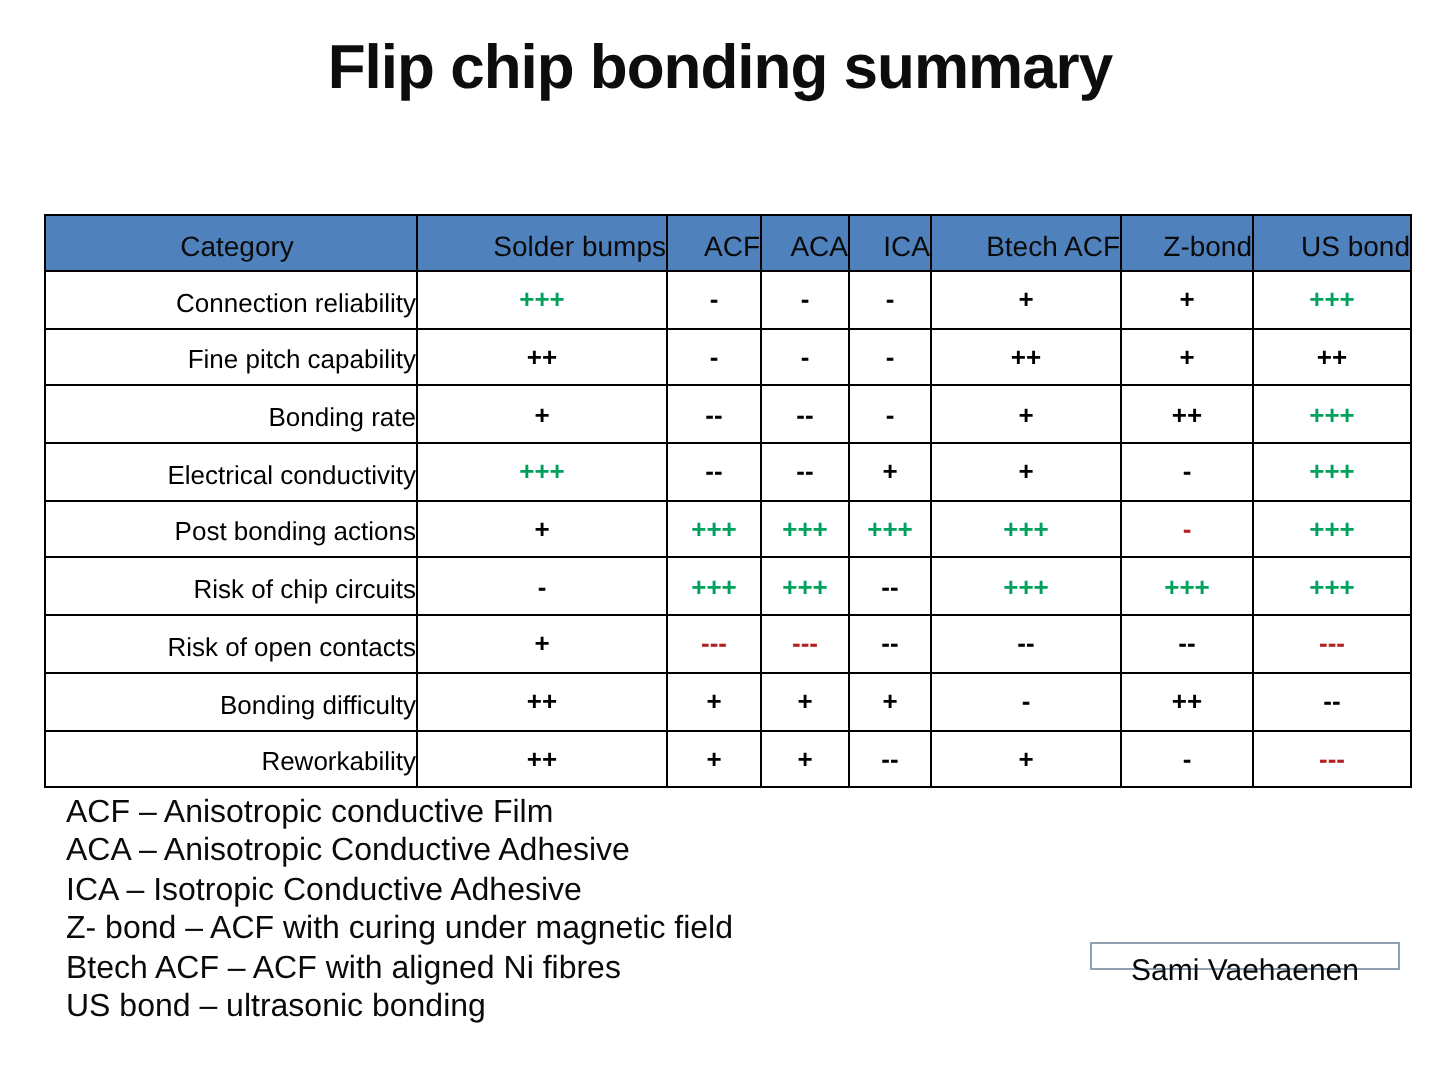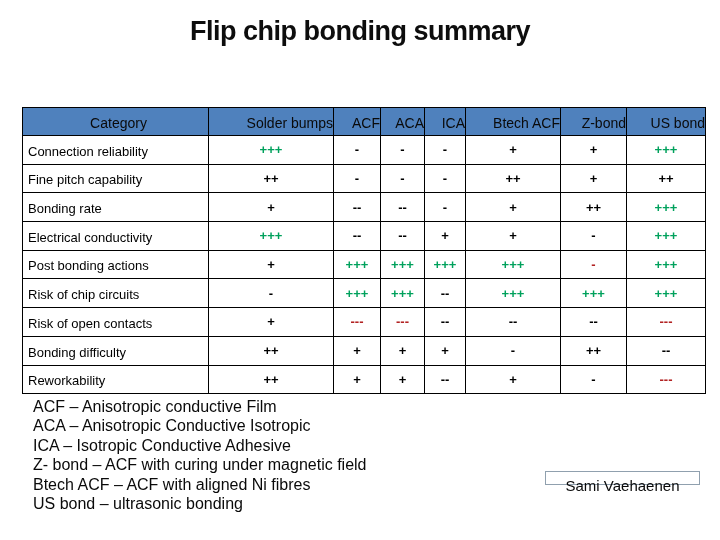--- a/index.html
+++ b/index.html
@@ -15,21 +15,21 @@
     width:720px;height:540px;
     background:#ffffff;
     font-family:"Liberation Sans", sans-serif;
     color:var(--ink);
     overflow:hidden;
   }
   .slide-title{
     position:absolute;
     left:0; top:16px; width:720px;
     text-align:center;
-    font-size:27px;
+    font-size:31px;
     font-weight:700;
     letter-spacing:-0.5px;
     color:#0d0d0d;
   }
   table.grid{
     position:absolute;
     left:22px; top:107px;
     width:683px;
     border-collapse:collapse;
     table-layout:fixed;
@@ -52,21 +52,21 @@
   table.grid thead th.cat{
     text-align:center;
     padding-left:6px;
     margin-left:34px;
   }
   table.grid tbody td{
     height:28.7px;
     font-size:13px;
   }
   td.cat{
-    text-align:left;
+    text-align:right;
     vertical-align:bottom;
     padding:0 0 5px 5px;
   }
   td.val{
     text-align:center;
     vertical-align:middle;
     font-size:14px;
     font-weight:700;
   }
   td.val.tone-green{color:var(--green);}
@@ -208,21 +208,21 @@
         <td class="val tone-black">--</td>
         <td class="val tone-black">+</td>
         <td class="val tone-black">-</td>
         <td class="val tone-red">---</td>
       </tr>
     </tbody>
 </table>
 
 <div class="footnotes">
     <div>ACF – Anisotropic conductive Film</div>
-    <div>ACA – Anisotropic Conductive Isotropic</div>
+    <div>ACA – Anisotropic Conductive Adhesive</div>
     <div>ICA – Isotropic Conductive Adhesive</div>
     <div>Z- bond – ACF with curing under magnetic field</div>
     <div>Btech ACF – ACF with aligned Ni fibres</div>
     <div>US bond – ultrasonic bonding</div>
   </div>
 
 <div class="author-box">
   <span>Sami Vaehaenen</span>
 </div>
 

